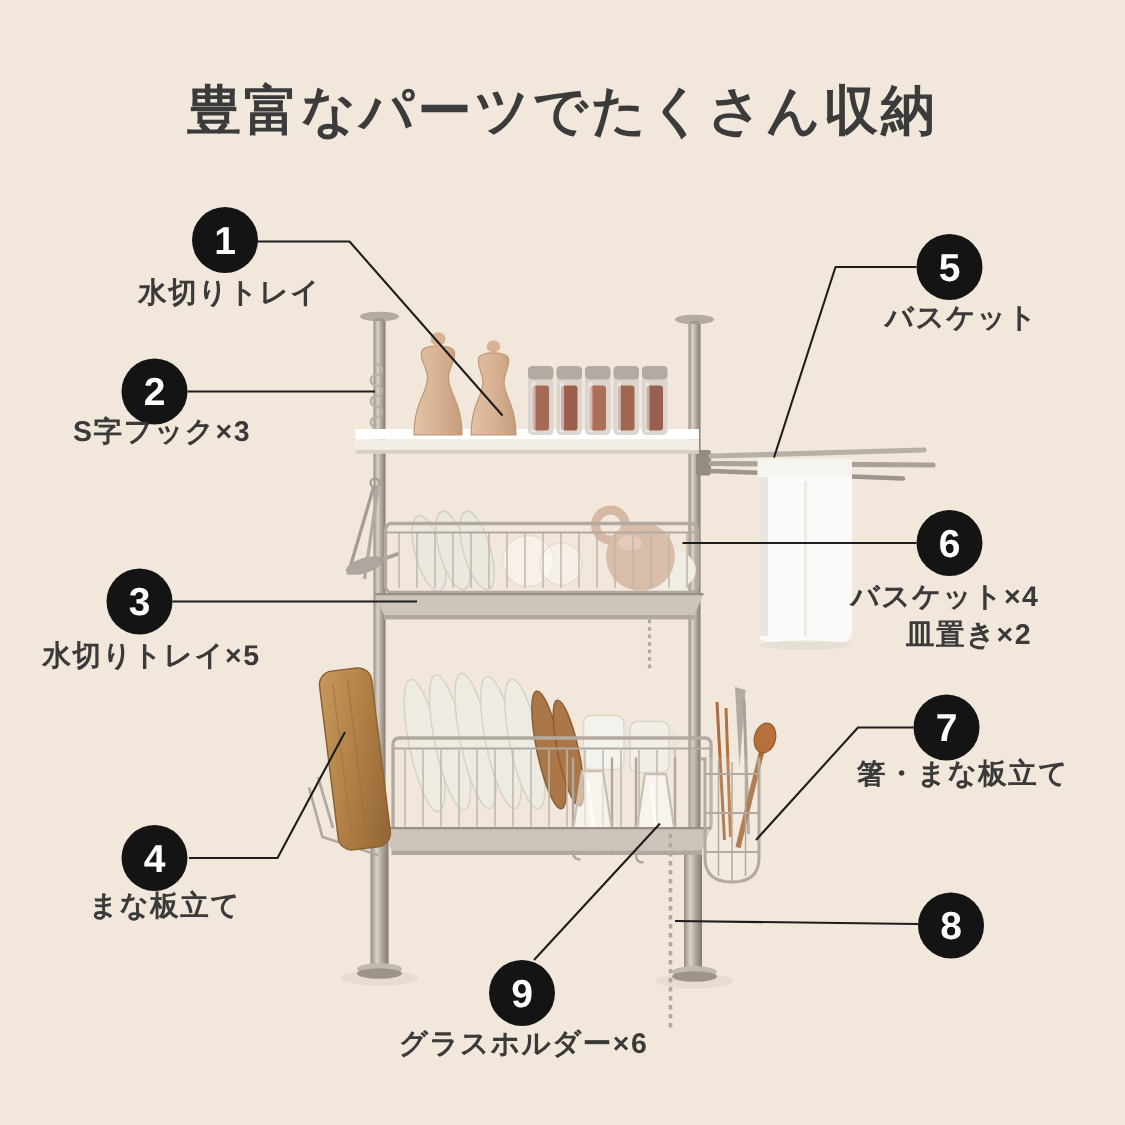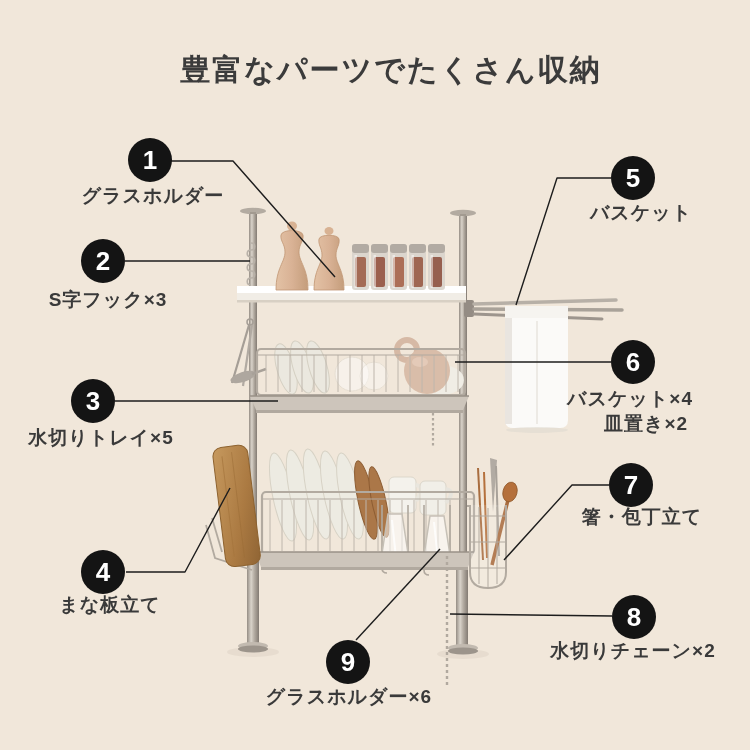--- a/index.html
+++ b/index.html
@@ -1,29 +1,29 @@
 <!DOCTYPE html>
 <html><head>
 <meta charset="utf-8">
 <style>
   html,body{margin:0;padding:0;background:#f1e7da;}
   .stage{position:relative;width:750px;height:750px;background:#f1e7da;overflow:hidden;
          font-family:"Liberation Sans","DejaVu Sans",sans-serif;}
-  .title{position:absolute;top:50px;left:391px;transform:translateX(-50%);margin:0;
-         font-size:30px;font-weight:800;color:#3b3b3b;letter-spacing:2px;white-space:nowrap;}
+  .title{position:absolute;top:50px;left:375px;transform:translateX(-50%);margin:0;
+         font-size:36px;font-weight:800;color:#3b3b3b;letter-spacing:2px;white-space:nowrap;}
   .art{position:absolute;left:0;top:0;width:750px;height:750px;}
   .badge{position:absolute;width:44px;height:44px;border-radius:50%;background:#141414;color:#ffffff;
          display:flex;align-items:center;justify-content:center;font-size:26px;font-weight:700;
          transform:translate(-50%,-50%);line-height:1;}
   .label{position:absolute;color:#3a3a3a;font-size:19px;font-weight:700;letter-spacing:1px;
          transform:translateX(-50%);white-space:nowrap;line-height:1.15;}
   .b1{left:150px;top:160px}.b2{left:103px;top:261px}.b3{left:93px;top:401px}
   .b4{left:103px;top:572px}.b5{left:633px;top:178px}.b6{left:633px;top:362px}
   .b7{left:631px;top:485px}.b8{left:634px;top:617px}.b9{left:348px;top:662px}
-  .l1{left:153px;top:185px}.l2{left:108px;top:289px}.l3{left:101px;top:427px}
+  .l1{left:153px;top:185px}.l2{left:108px;top:278px}.l3{left:101px;top:427px}
   .l4{left:110px;top:594px}.l5{left:641px;top:202px}.l6{left:630px;top:388px}
   .l6b{left:646px;top:413px}.l7{left:642px;top:506px}.l8{left:633px;top:640px}
   .l9{left:349px;top:686px}
 </style>
 </head>
 <body>
 
 <div class="stage">
 
   <h1 class="title">豊富なパーツでたくさん収納</h1>
@@ -248,24 +248,23 @@
   <div class="badge b1">1</div>
   <div class="badge b2">2</div>
   <div class="badge b3">3</div>
   <div class="badge b4">4</div>
   <div class="badge b5">5</div>
   <div class="badge b6">6</div>
   <div class="badge b7">7</div>
   <div class="badge b8">8</div>
   <div class="badge b9">9</div>
 
-  <div class="label l1">グラスホルダー</div>
+  <div class="label l1">水切りトレイ</div>
   <div class="label l2">S字フック×3</div>
   <div class="label l3">水切りトレイ×5</div>
   <div class="label l4">まな板立て</div>
   <div class="label l5">バスケット</div>
   <div class="label l6">バスケット×4</div>
   <div class="label l6b">皿置き×2</div>
-  <div class="label l7">箸・包丁立て</div>
-  <div class="label l8">水切りチェーン×2</div>
+  <div class="label l7">箸・まな板立て</div>
   <div class="label l9">グラスホルダー×6</div>
 
 </div>
 
 </body></html>

